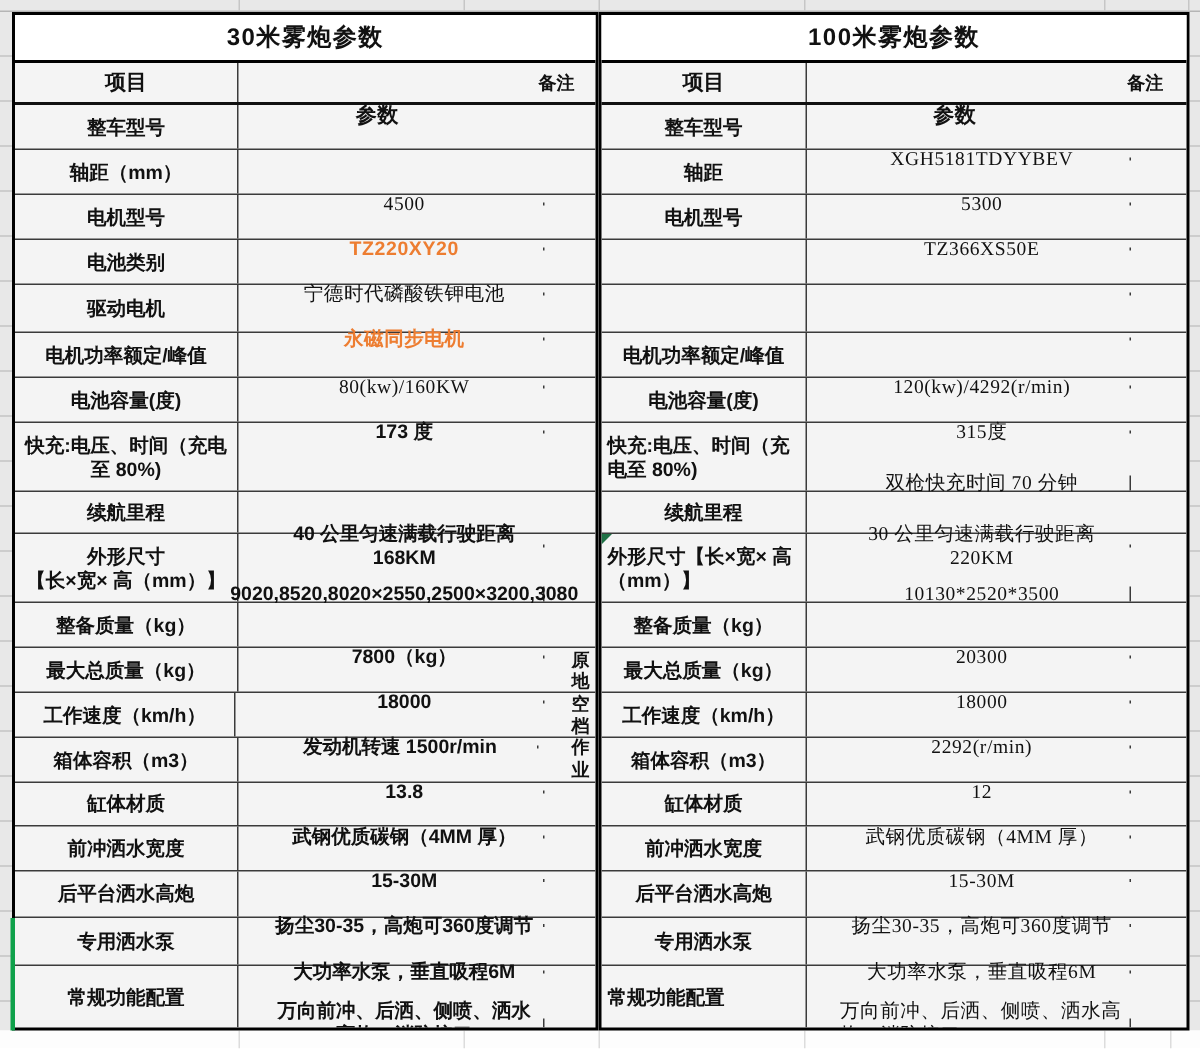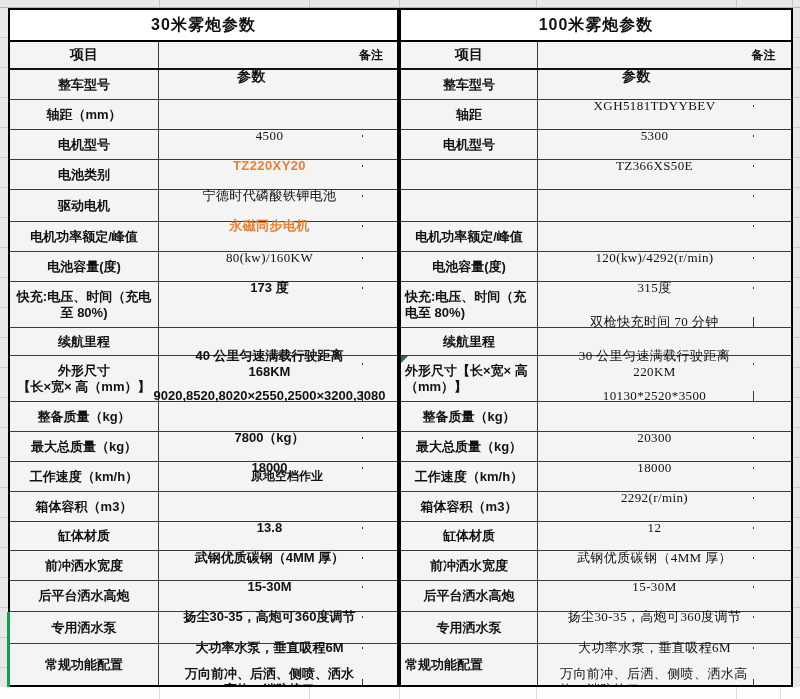--- a/index.html
+++ b/index.html
@@ -152,20 +152,21 @@
             <div class="cell c-value">7800（kg）</div>
             <div class="cell c-note"></div>
           </div>
           <div class="row" style="height: 30px;">
             <div class="cell c-item">最大总质量（kg）</div>
             <div class="cell c-value">18000</div>
             <div class="cell c-note"></div>
           </div>
           <div class="row" style="height: 30px;">
             <div class="cell c-item">工作速度（km/h）</div>
+            <div class="cell c-value">发动机转速 1500r/min</div>
             <div class="cell c-note">原地空档作业</div>
           </div>
           <div class="row" style="height: 30px;">
             <div class="cell c-item">箱体容积（m3）</div>
             <div class="cell c-value">13.8</div>
             <div class="cell c-note"></div>
           </div>
           <div class="row" style="height: 29px;">
             <div class="cell c-item">缸体材质</div>
             <div class="cell c-value">武钢优质碳钢（4MM 厚）</div>

